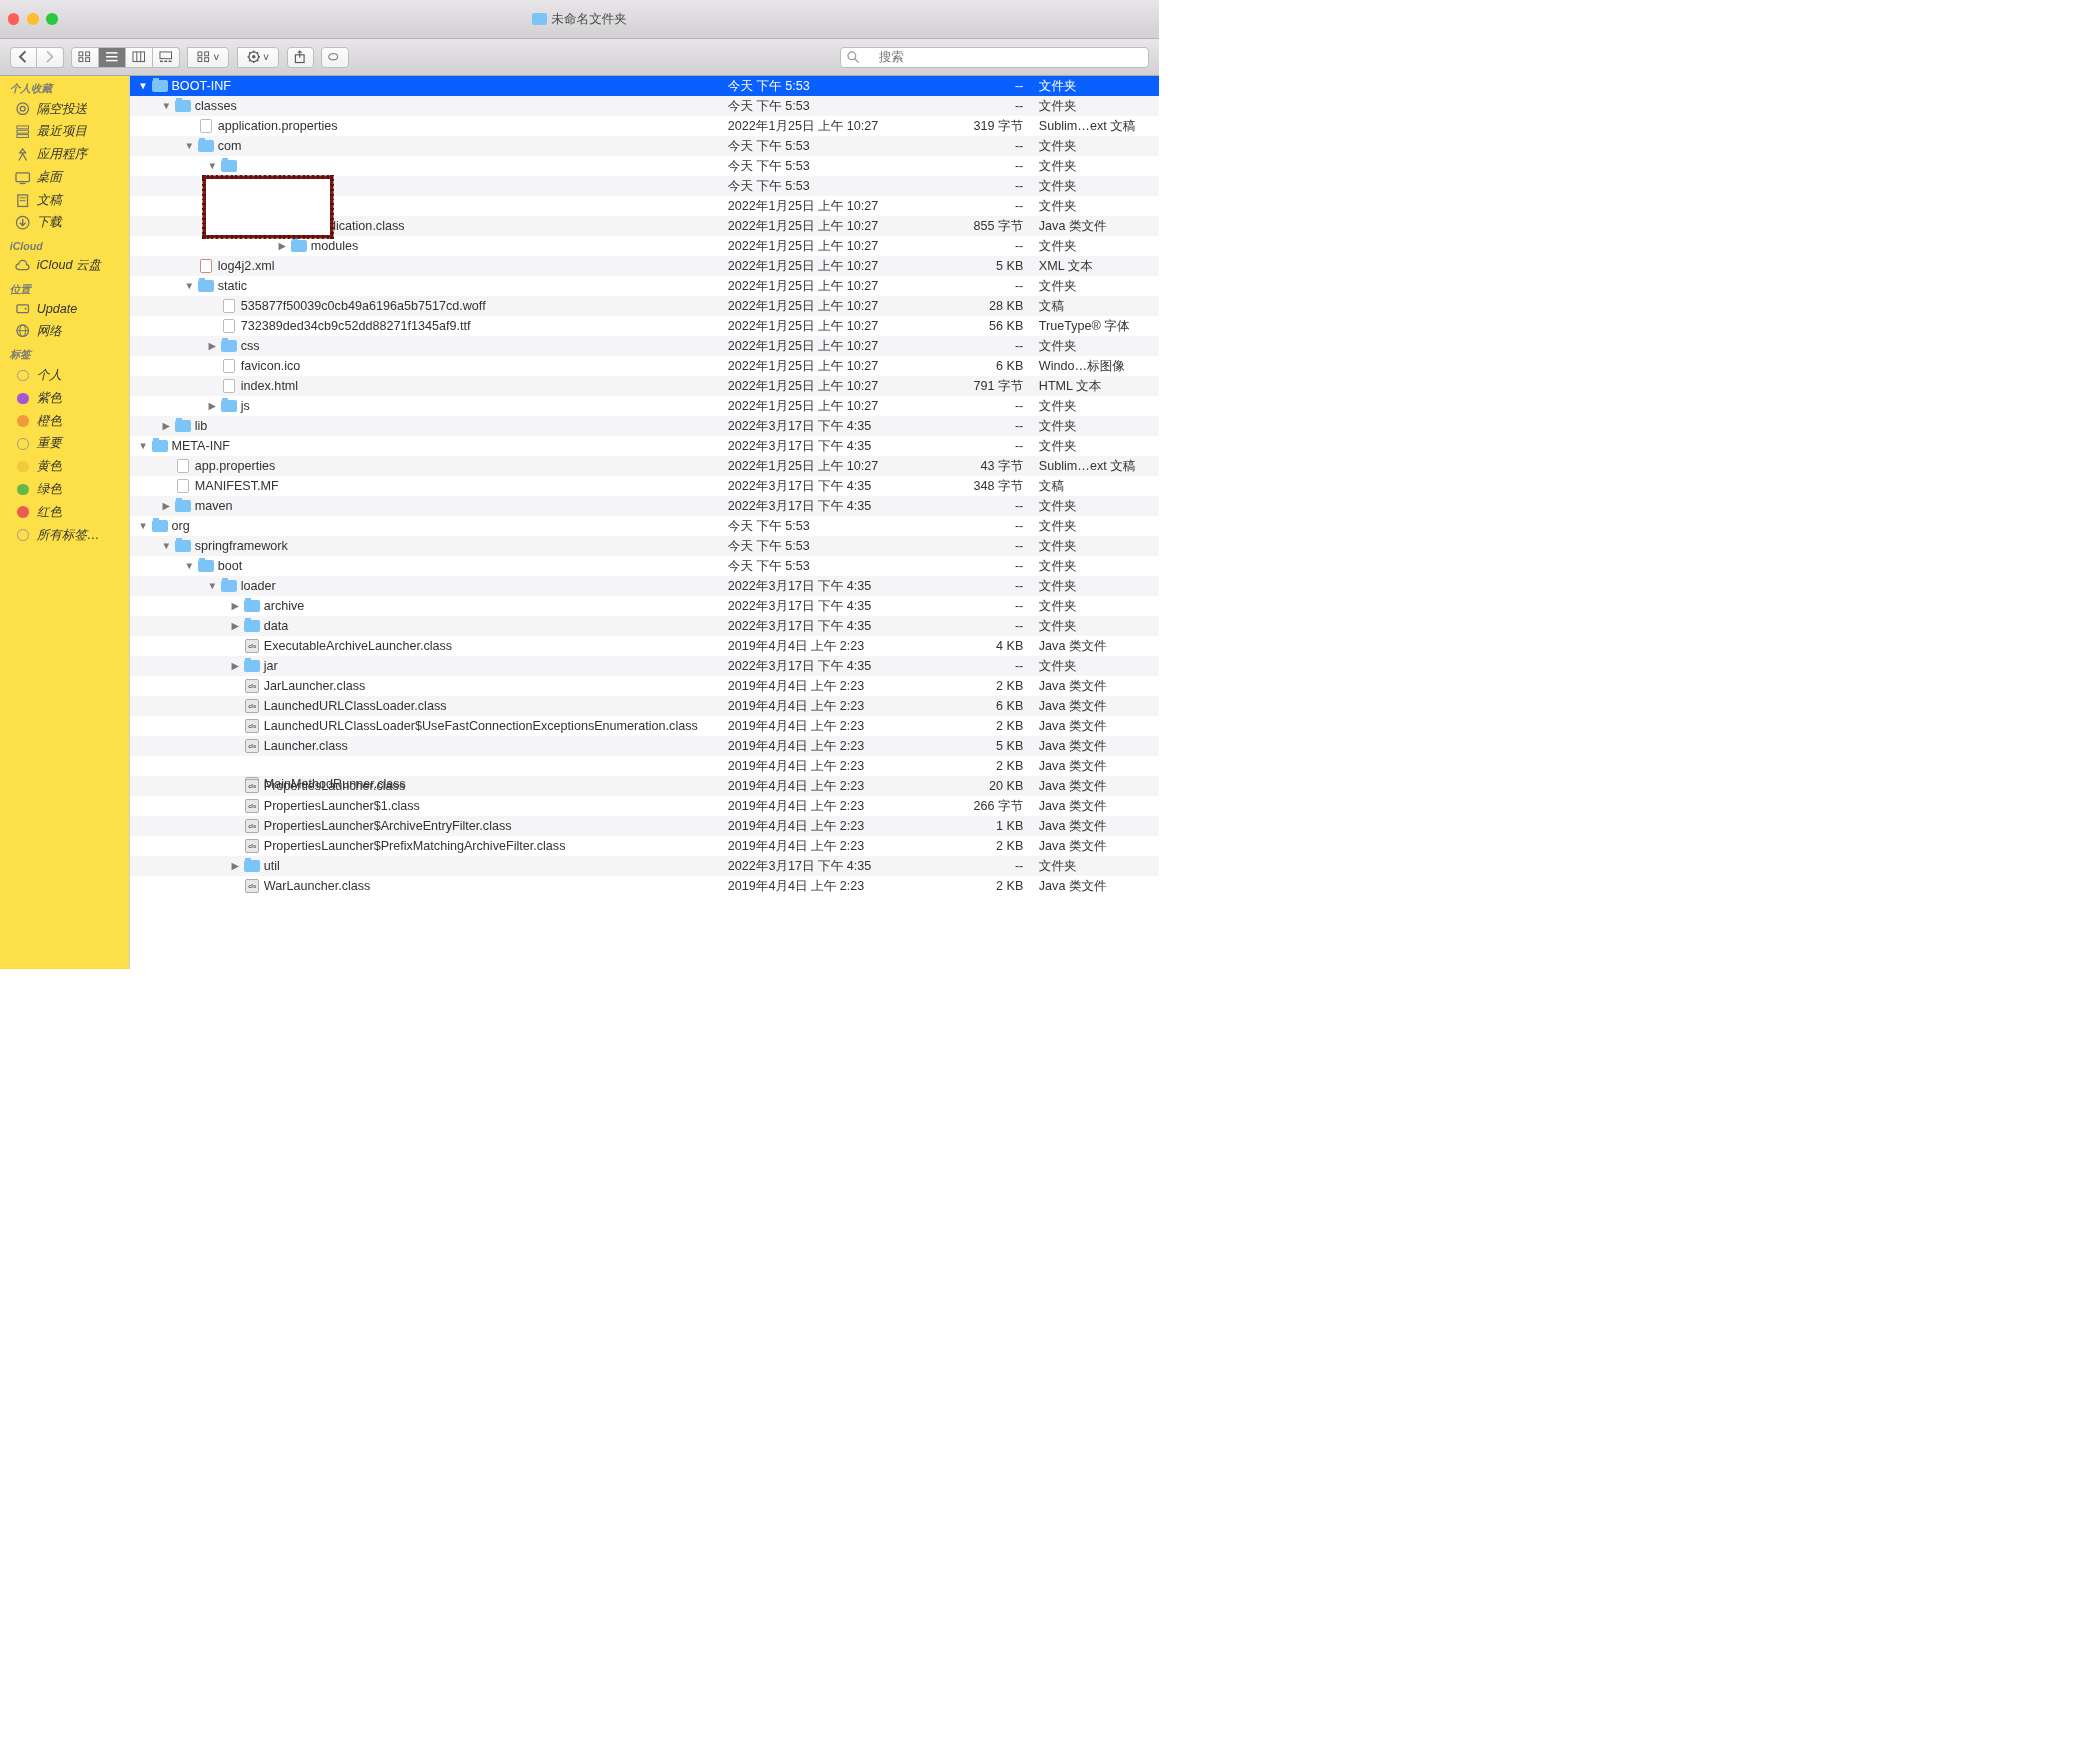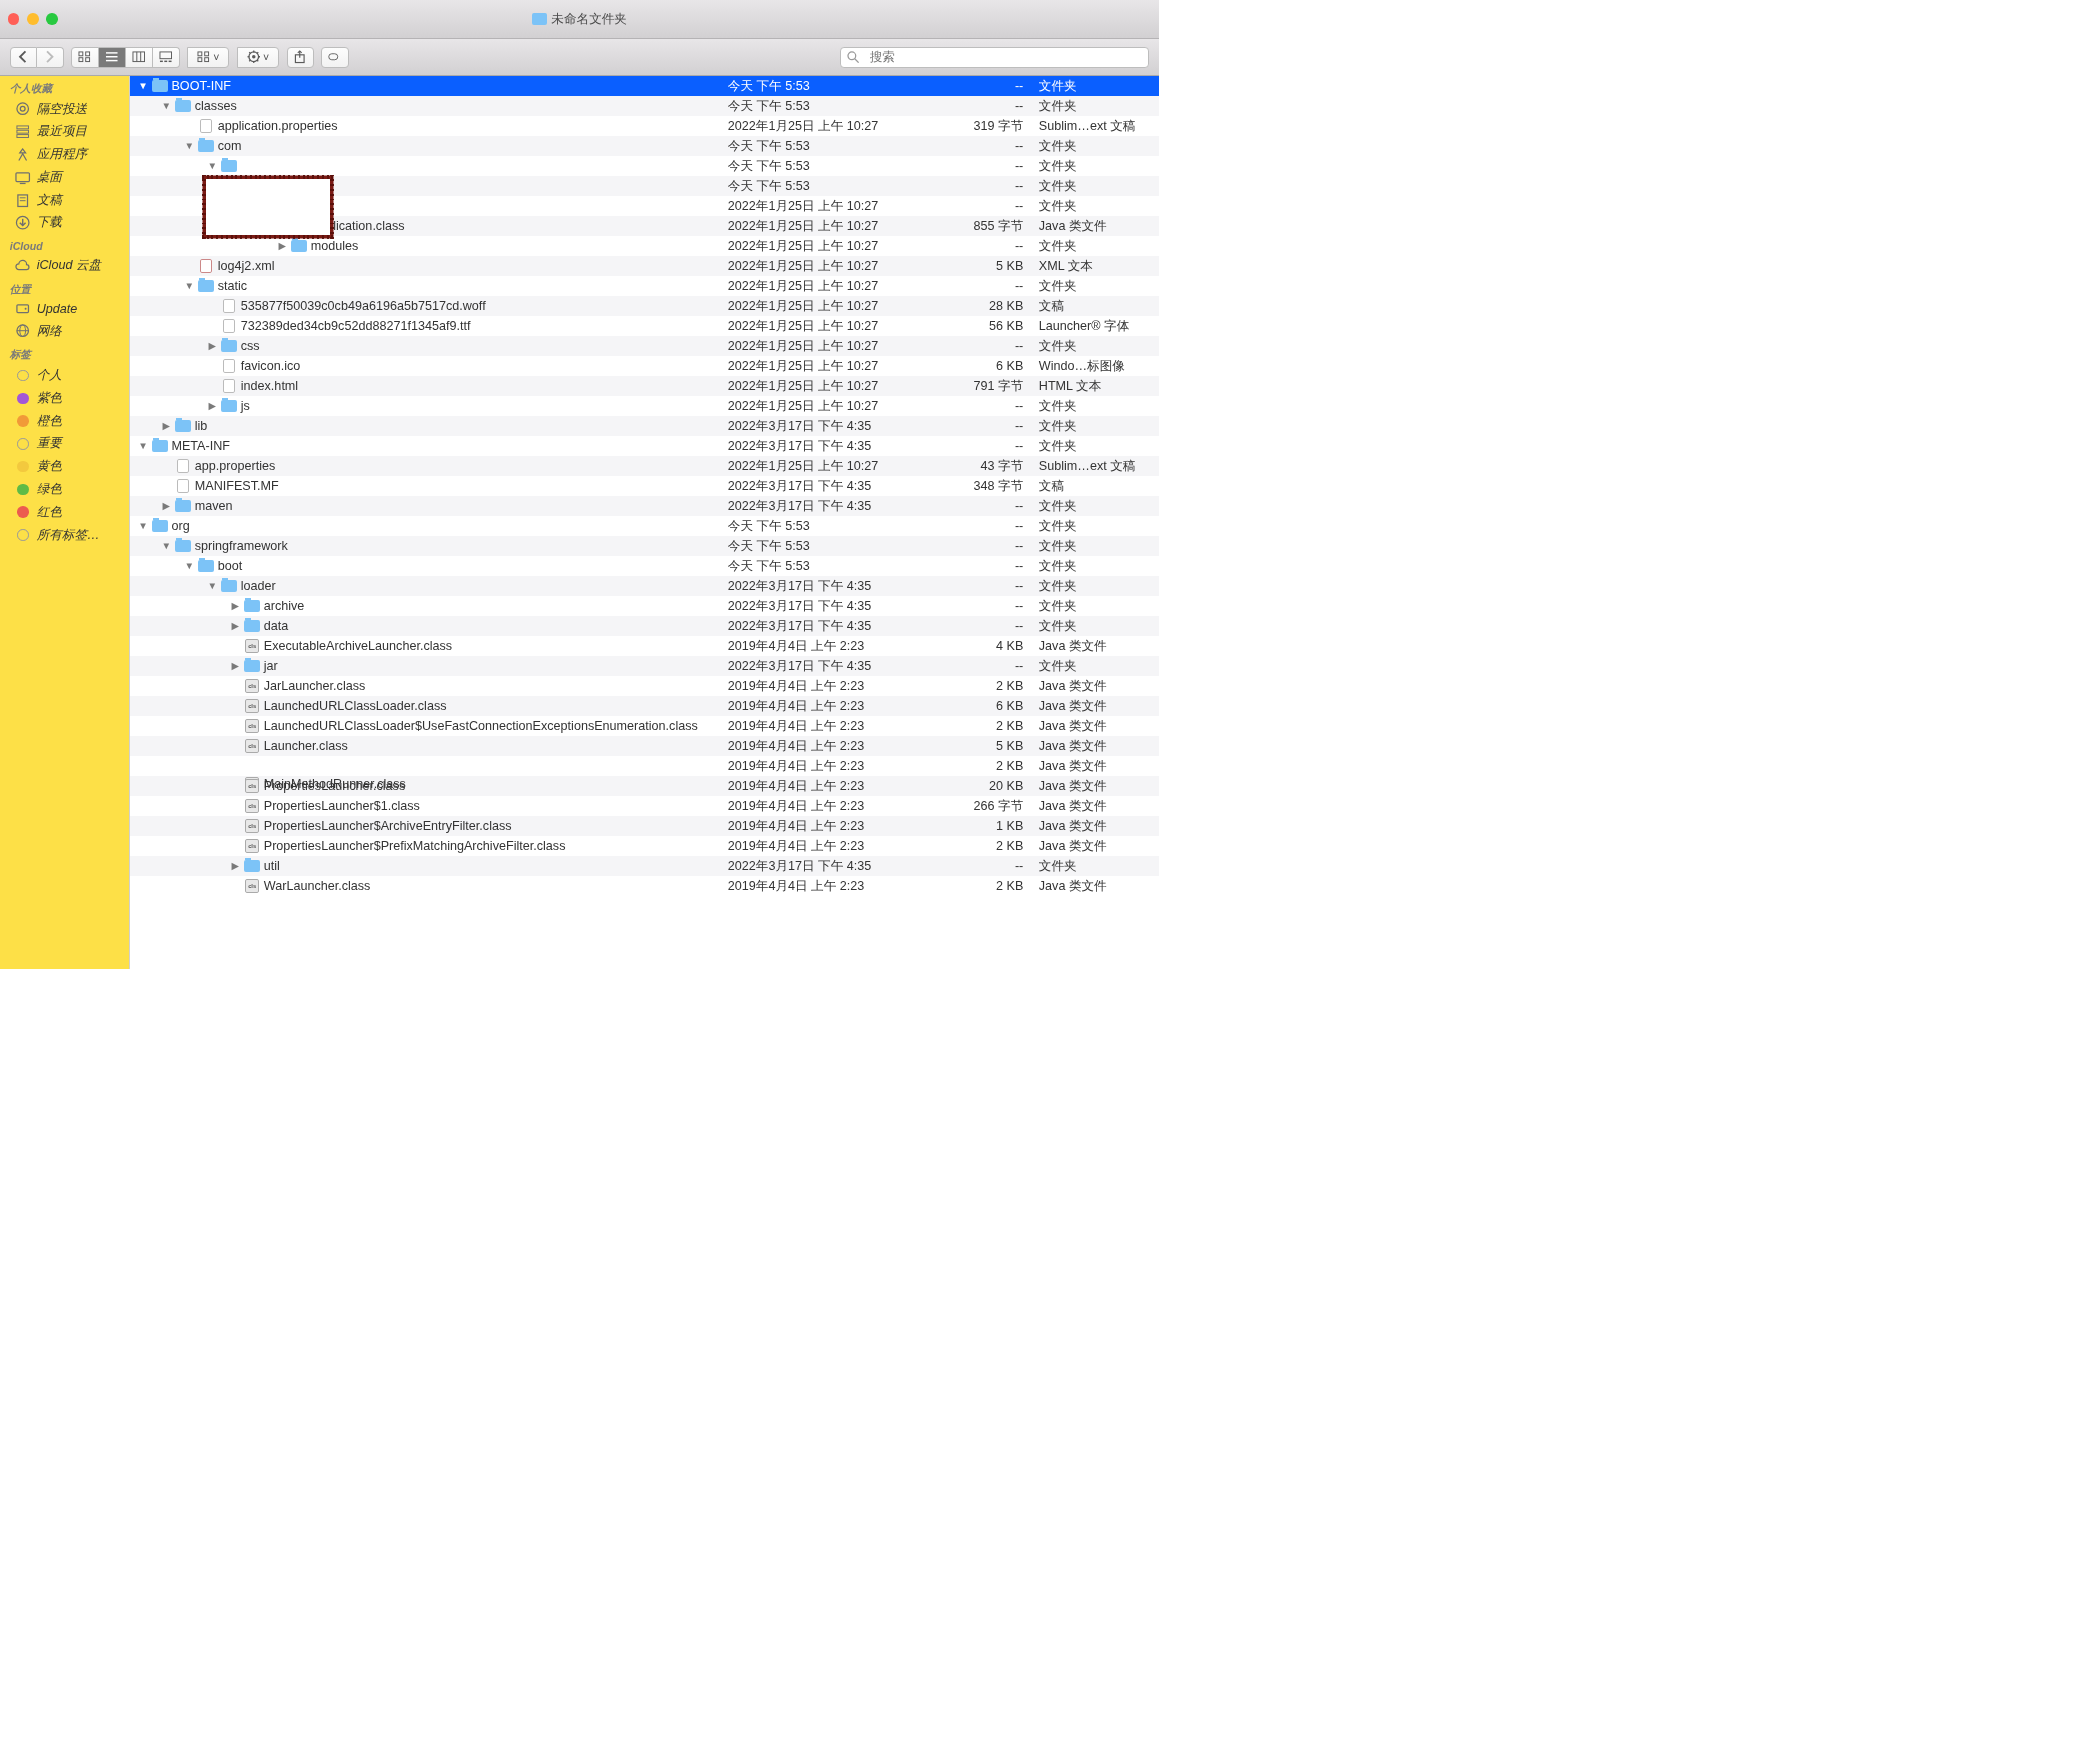--- a/index.html
+++ b/index.html
@@ -61,21 +61,21 @@
 .search {
   margin-left: auto;
   height: 21px;
   width: 309px;
   border: 1px solid #bdbdbd;
   border-radius: 3.9px;
   background: #fff;
   display: flex; align-items: center;
   padding: 0 5.8px;
   color: #9a9a9a;
-  gap:10px;
+  gap:19px;
 }
 .search input { border:none; outline:none; flex:1; font-size:12.6px; color:#9a9a9a; background:transparent; }
 
 
 .main { display: flex; height: calc(100% - 58px); }
 
 
 .sidebar {
   width: 130px;
   background: #fde047;
@@ -541,21 +541,21 @@
         <div class="row">
     <div class="cell-name" style="padding-left:77px;">
       <span class="tri blank">▶</span>
       <span class="ficon">
               <span class="icon-file"></span>
             </span>
       <span>732389ded34cb9c52dd88271f1345af9.ttf</span>
     </div>
     <div class="cell-date">2022年1月25日 上午 10:27</div>
     <div class="cell-size">56 KB</div>
-    <div class="cell-kind">Launcher® 字体</div>
+    <div class="cell-kind">TrueType® 字体</div>
         </div>
         <div class="row">
     <div class="cell-name" style="padding-left:77px;">
       <span class="tri">▶</span>
       <span class="ficon">
               <span class="icon-folder"></span>
             </span>
       <span>css</span>
     </div>
     <div class="cell-date">2022年1月25日 上午 10:27</div>

